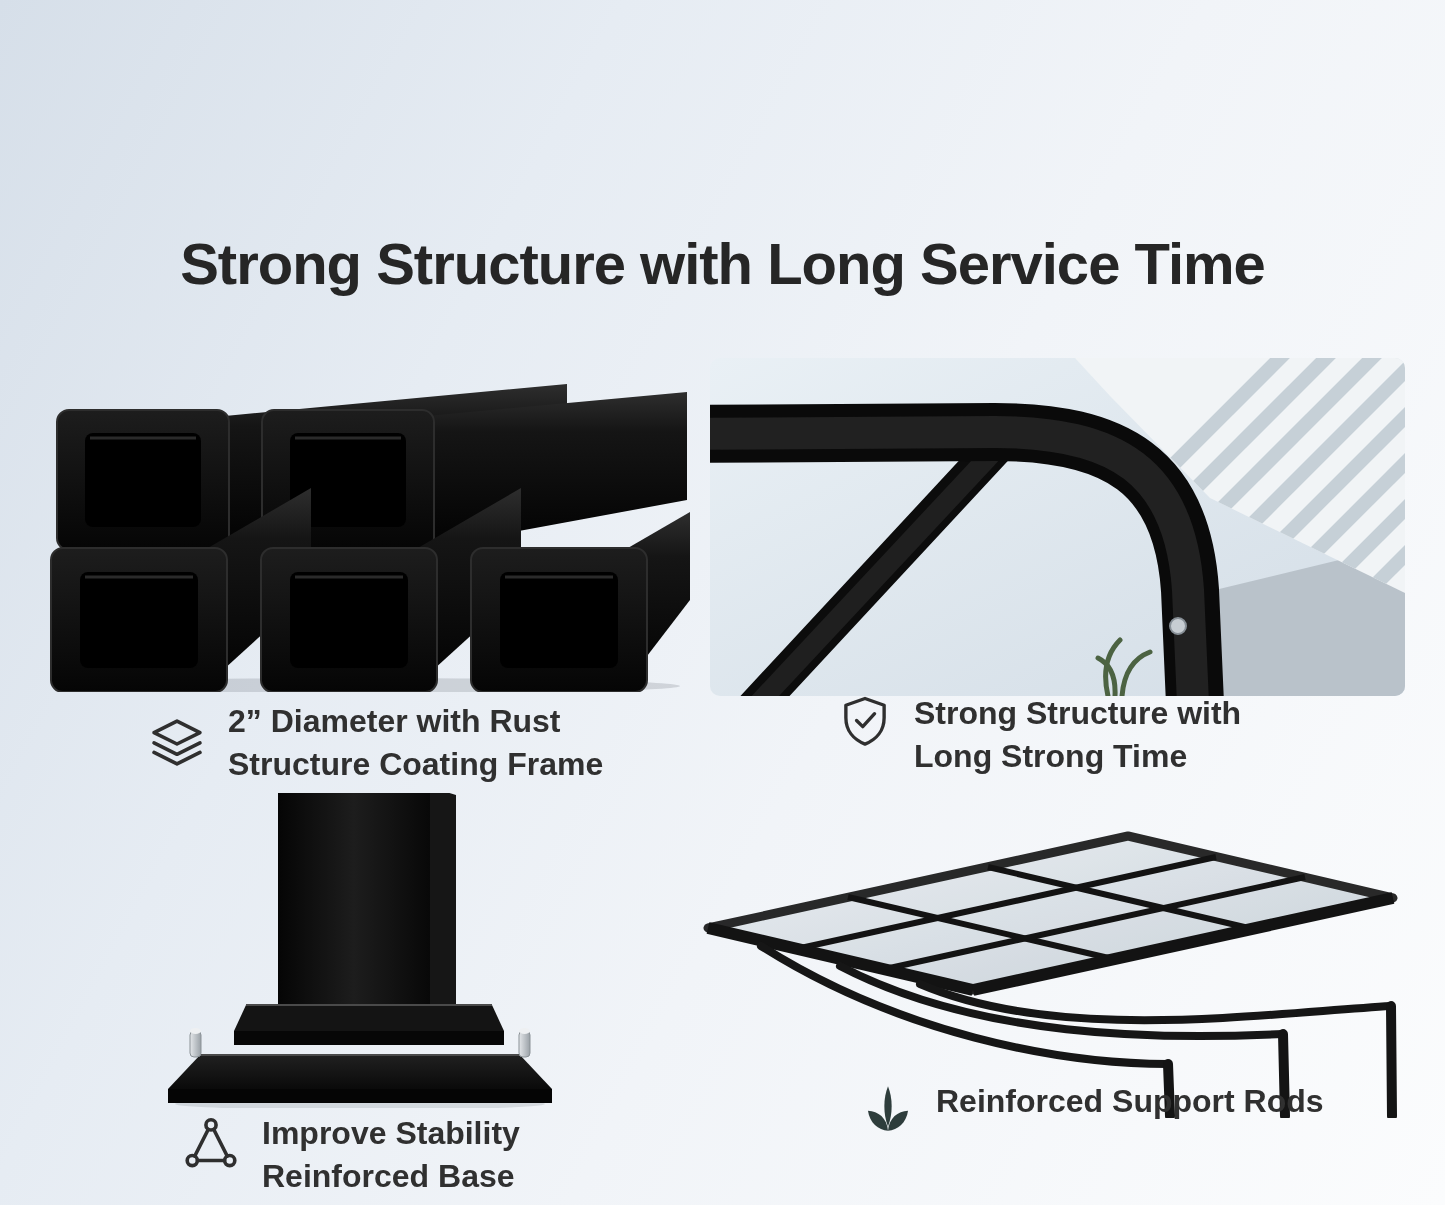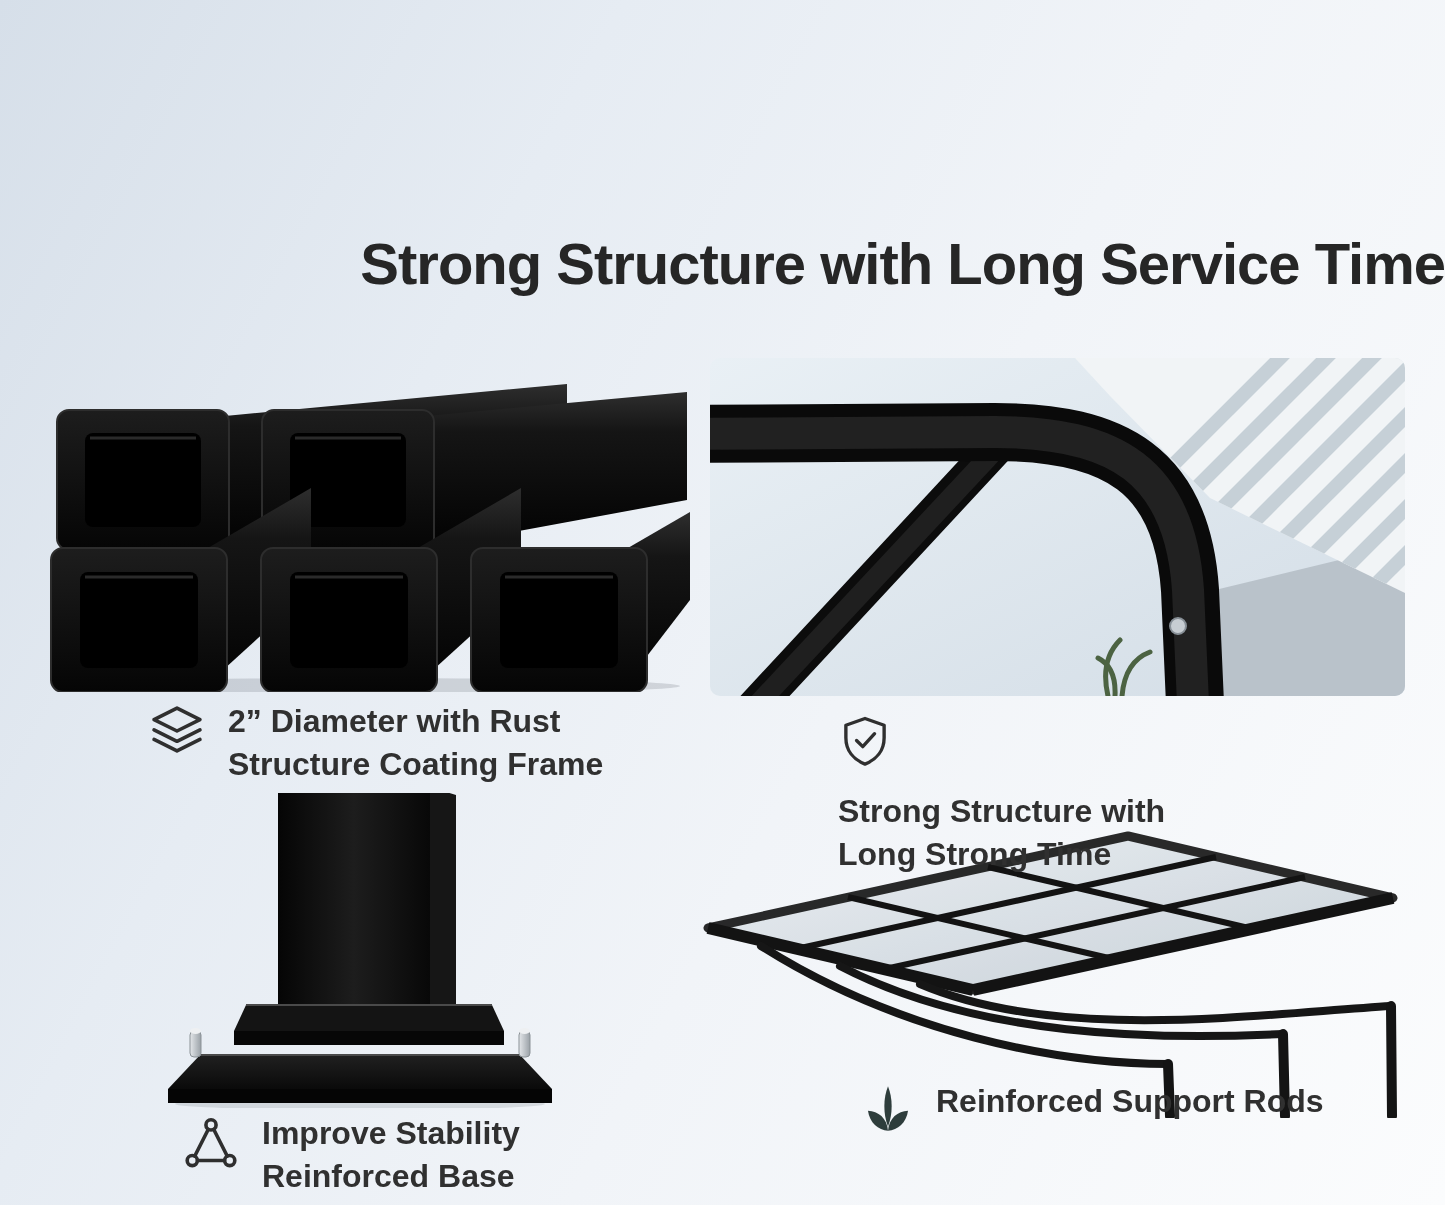--- a/index.html
+++ b/index.html
@@ -2,35 +2,35 @@
 <html><head>
 <meta charset="utf-8">
 <style>
   html,body{margin:0;padding:0;background:#ffffff;}
   .canvas{
     position:relative;width:1445px;height:1205px;overflow:hidden;
     background:linear-gradient(118deg,#d6dfe9 0%,#e6ecf3 30%,#f1f4f8 58%,#fbfcfd 100%);
     font-family:"Liberation Sans",sans-serif;
   }
   .title{
-    position:absolute;top:230px;left:0;width:100%;margin:0;text-align:right;
+    position:absolute;top:230px;left:0;width:100%;margin:0;text-align:center;
     font-size:58px;font-weight:700;color:#262626;letter-spacing:-1px;
   }
   .img{position:absolute;}
   .img svg{display:block;width:100%;height:100%;}
   .tubes{left:35px;top:342px;width:655px;height:350px;}
   .corner{left:710px;top:358px;width:695px;height:338px;border-radius:10px;overflow:hidden;}
   .base{left:160px;top:793px;width:400px;height:315px;}
   .canopy{left:698px;top:828px;width:700px;height:290px;}
   .caption{position:absolute;display:flex;align-items:flex-start;gap:22px;color:#303030;}
   .caption .icon{flex:0 0 auto;margin-top:2px;}
   .caption .icon svg{display:block;}
   .cap-text{font-size:32px;font-weight:700;line-height:1.33;}
-  .cap1{left:148px;top:700px;}
-  .cap2{left:838px;top:712px;flex-direction:column;}
+  .cap1{left:148px;top:700px;align-items:center;}
+  .cap2{left:838px;top:692px;}
   .cap3{left:182px;top:1112px;}
   .cap4{left:862px;top:1080px;}
 </style>
 </head>
 <body>
 
 <div class="canvas">
 
   <h1 class="title">Strong Structure with Long Service Time</h1>
 

